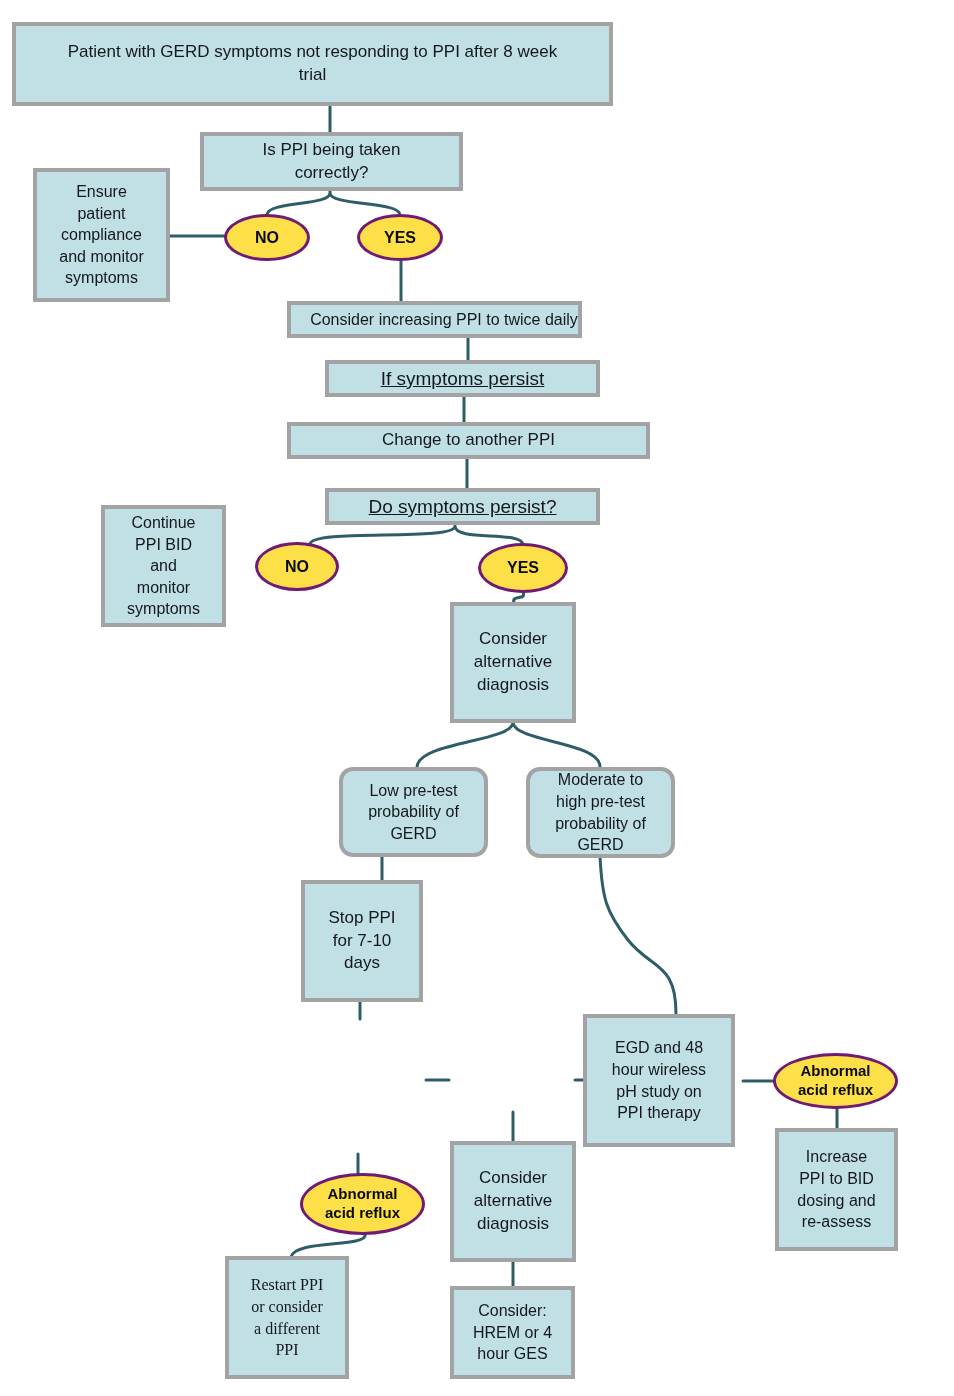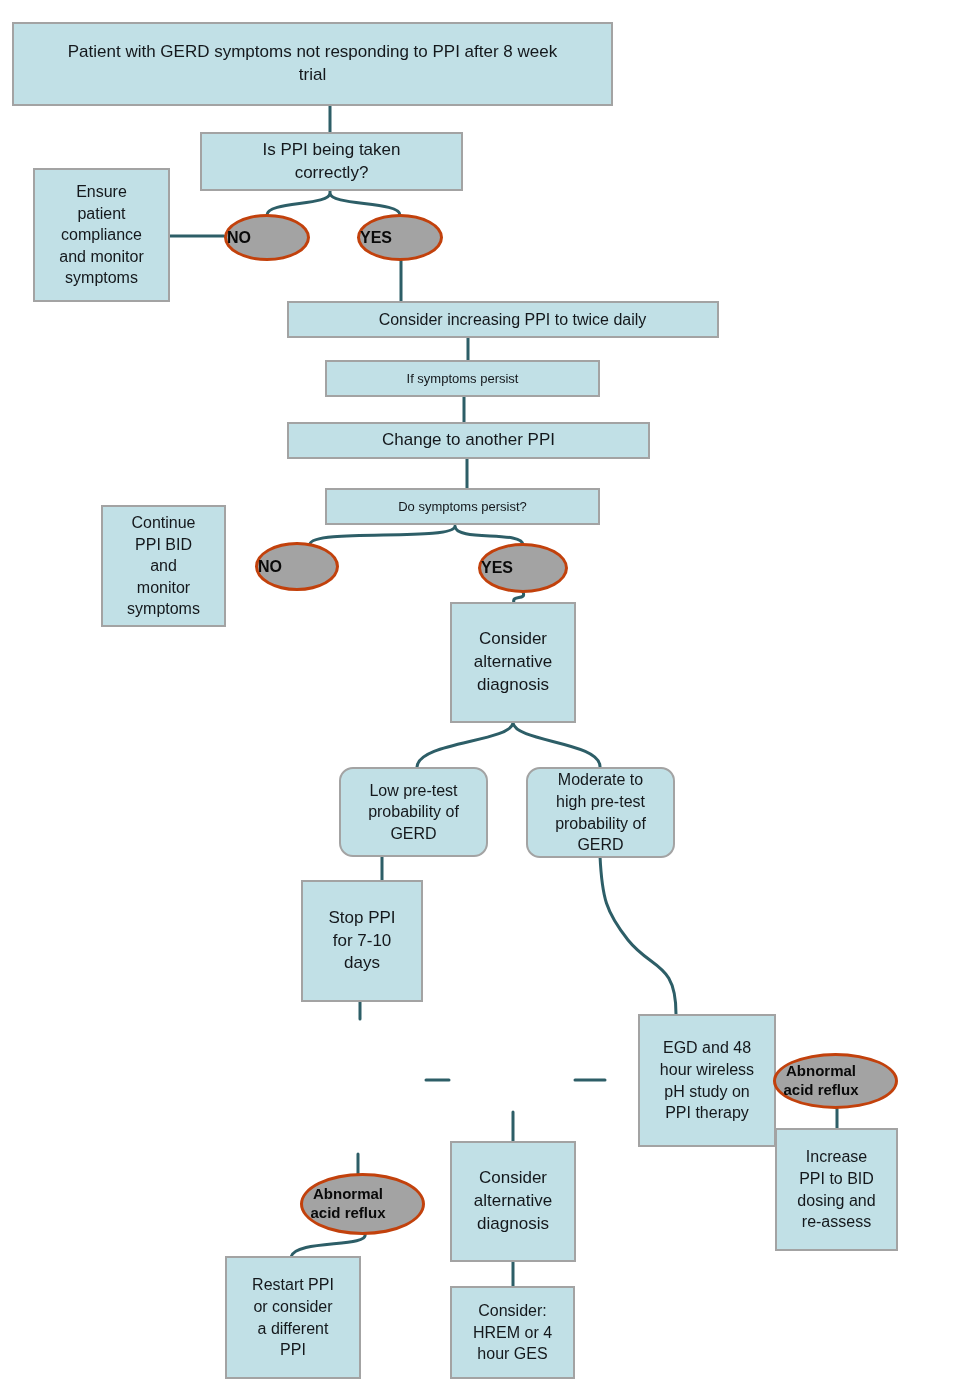--- a/index.html
+++ b/index.html
@@ -8,41 +8,41 @@
     width:954px;height:1396px;
     background:#ffffff;
     font-family:"Liberation Sans", sans-serif;
     color:#14181c;
     overflow:hidden;
   }
   #edges{position:absolute;left:0;top:0;width:954px;height:1396px;}
   .node{
     position:absolute;
     background:#c1e0e6;
-    border:2px solid #a3a3a3;
+    border:4px solid #a3a3a3;
     box-sizing:border-box;
     display:flex;align-items:center;justify-content:center;
     text-align:center;
     line-height:1.35;
   }
   .node .txt{display:block;margin:0 auto;}
   .rounded{border-radius:14px;}
   .ellipse{
     position:absolute;
-    background:#a3a3a3;
-    border:3px solid #c2410c;
+    background:#fde047;
+    border:3px solid #701a75;
     border-radius:50%;
     box-sizing:border-box;
-    display:flex;align-items:center;justify-content:flex-start;
+    display:flex;align-items:center;justify-content:center;
     text-align:center;
     font-weight:bold;
     line-height:1.25;
     color:#0a0a0a;
   }
-  .fs16{font-size:16px;} .fs17{font-size:17px;} .fs19{font-size:13px;}
+  .fs16{font-size:16px;} .fs17{font-size:17px;} .fs19{font-size:19px;text-decoration:underline;}
   .fs15b{font-size:15px;} .fs16b{font-size:16px;}
 </style>
 </head>
 <body>
 
 <div id="canvas">
 
   <svg id="edges" viewBox="0 0 954 1396" xmlns="http://www.w3.org/2000/svg" fill="none" stroke="#2d5e67" stroke-width="3" stroke-linecap="round">
     <path d="M330,106 V132"></path>
     <path d="M330,181 V193 M267,215 C267,201 330,206 330,193 C330,206 400,201 400,215"></path>
@@ -80,21 +80,21 @@
   </div>
 
   <div class="ellipse fs16b" style="left:224px;top:214px;width:86px;height:47px;">
     <span class="txt">NO</span>
   </div>
 
   <div class="ellipse fs16b" style="left:357px;top:214px;width:86px;height:47px;">
     <span class="txt">YES</span>
   </div>
 
-  <div class="node fs16" style="left:287px;top:301px;width:432px;height:37px;padding-left:19px;">
+  <div class="node fs16" style="left:287px;top:301px;width:295px;height:37px;padding-left:19px;">
     <span class="txt">Consider increasing PPI to twice daily</span>
   </div>
 
   <div class="node fs19" style="left:325px;top:360px;width:275px;height:37px;">
     <span class="txt">If symptoms persist</span>
   </div>
 
   <div class="node fs17" style="left:287px;top:422px;width:363px;height:37px;">
     <span class="txt">Change to another PPI</span>
   </div>
@@ -126,41 +126,41 @@
   <div class="node rounded fs16" style="left:526px;top:767px;width:149px;height:91px;">
     <span class="txt" style="max-width:110px;">Moderate to high pre-test probability of GERD</span>
   </div>
 
   <div class="node fs17" style="left:301px;top:880px;width:122px;height:122px;">
     <span class="txt" style="max-width:80px;">Stop PPI for 7-10 days</span>
   </div>
 
 
 
-  <div class="node fs16" style="left:638px;top:1014px;width:138px;height:133px;">
+  <div class="node fs16" style="left:583px;top:1014px;width:152px;height:133px;">
     <span class="txt" style="max-width:100px;">EGD and 48 hour wireless pH study on PPI therapy</span>
   </div>
 
   <div class="ellipse fs15b" style="left:300px;top:1173px;width:125px;height:62px;">
     <span class="txt" style="max-width:90px;">Abnormal acid reflux</span>
   </div>
 
   <div class="ellipse fs15b" style="left:773px;top:1053px;width:125px;height:56px;">
     <span class="txt" style="max-width:90px;">Abnormal acid reflux</span>
   </div>
 
   <div class="node fs16" style="left:775px;top:1128px;width:123px;height:123px;">
     <span class="txt" style="max-width:90px;">Increase PPI to BID dosing and re-assess</span>
   </div>
 
   <div class="node fs17" style="left:450px;top:1141px;width:126px;height:121px;">
     <span class="txt" style="max-width:100px;">Consider alternative diagnosis</span>
   </div>
 
-  <div class="node fs16" style="left:225px;top:1256px;width:136px;height:123px;">
+  <div class="node fs16" style="left:225px;top:1256px;width:124px;height:123px;font-family:Liberation Serif, serif;">
     <span class="txt" style="max-width:82px;">Restart PPI or consider a different PPI</span>
   </div>
 
   <div class="node fs16" style="left:450px;top:1286px;width:125px;height:93px;">
     <span class="txt" style="max-width:80px;">Consider: HREM or 4 hour GES</span>
   </div>
 
 </div>
 
 </body></html>

